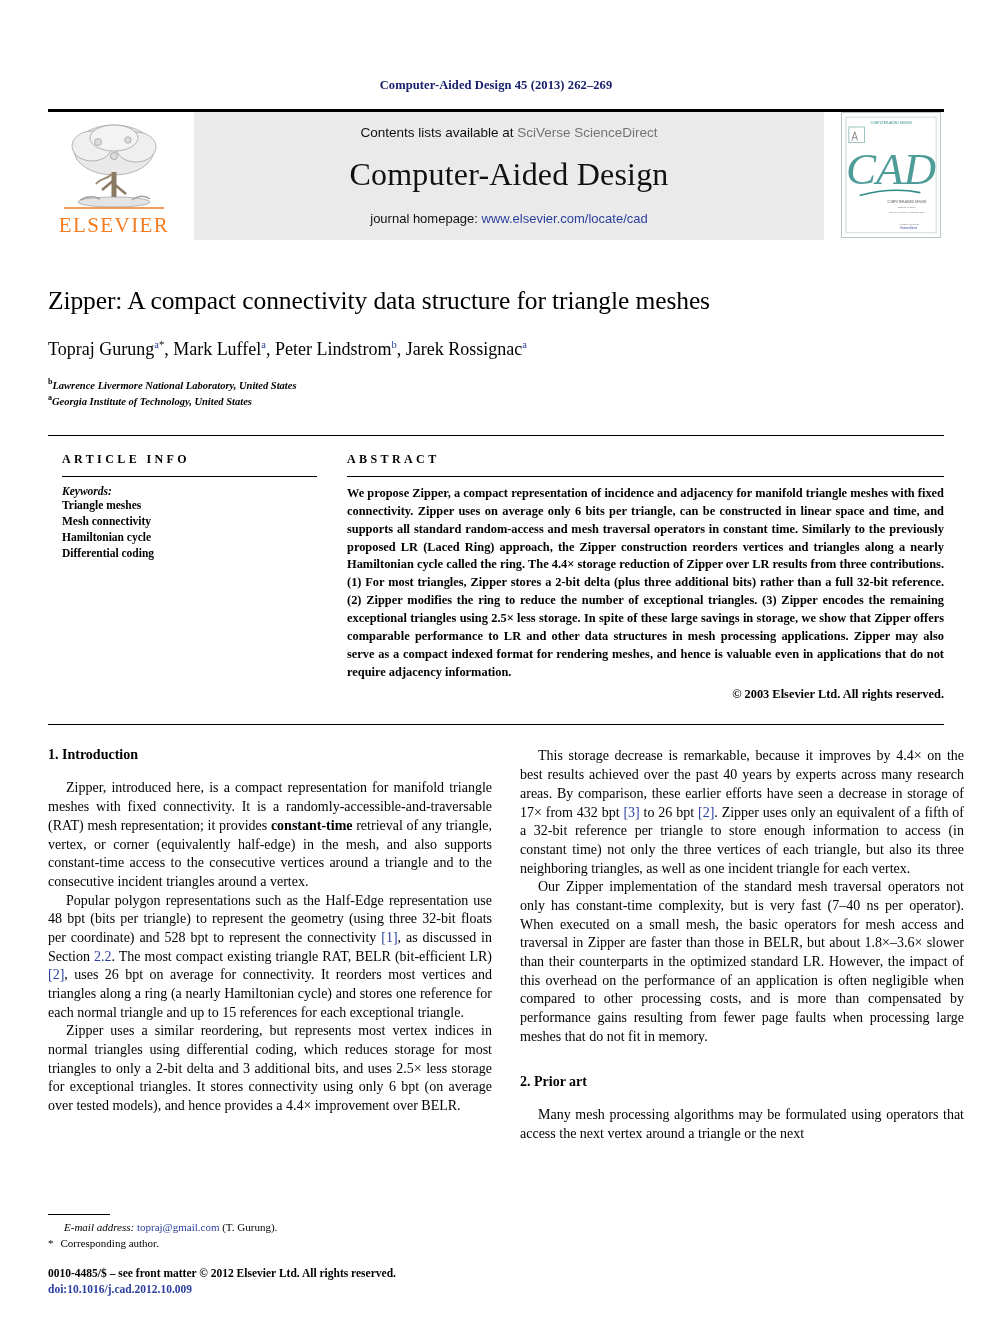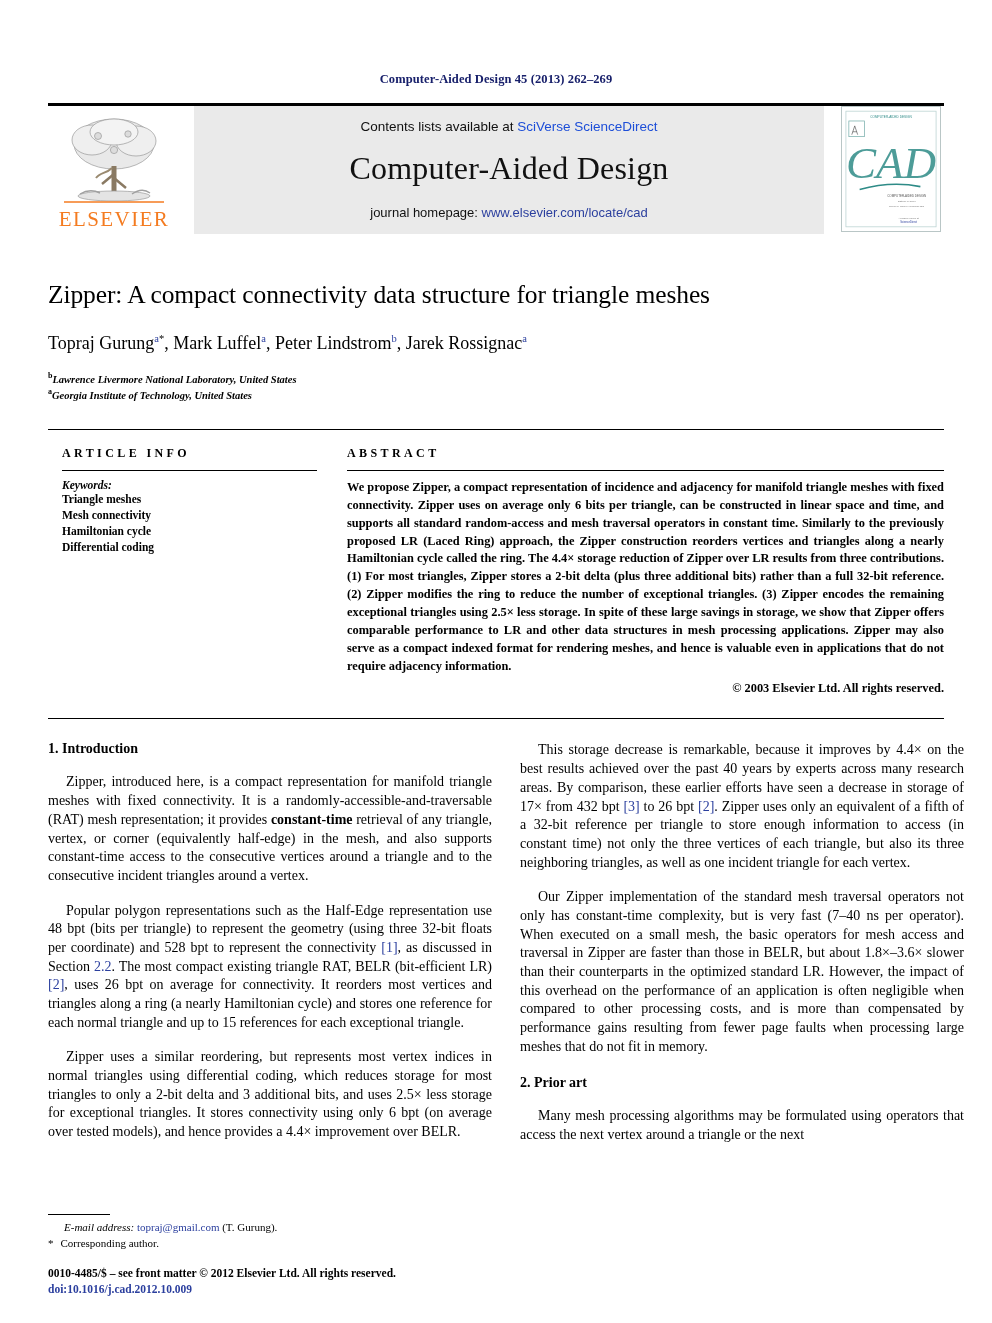--- a/index.html
+++ b/index.html
@@ -6,21 +6,21 @@
   html, body { margin: 0; padding: 0; }
   body {
     width: 992px;
     height: 1323px;
     background: #ffffff;
     font-family: "Liberation Serif", serif;
     color: #000;
     position: relative;
     overflow: hidden;
   }
-  .page { position: relative; width: 992px; height: 1323px; padding: 0 48px; }
+  .page { position: relative; width: 992px; height: 1323px; padding: 6px 48px; }
 
   
   .running-head {
     text-align: center;
     font-family: "Liberation Serif", serif;
     font-weight: bold;
     font-size: 12.5px;
     color: #18206b;
     padding-top: 72px;
     letter-spacing: .1px;
@@ -61,21 +61,21 @@
     justify-content: center;
     margin: 0 14px 0 14px;
     position: relative;
   }
   .contents-line {
     font-family: "Liberation Sans", sans-serif;
     font-size: 13.5px;
     color: #111;
     margin-top: 4px;
   }
-  .contents-line a { color: #1d4ed8; text-decoration: none; }
+  .contents-line a { color: #737373; text-decoration: none; }
   .journal-title {
     font-family: "Liberation Serif", serif;
     font-size: 32px;
     color: #111;
     margin: 16px 0 18px 0;
     letter-spacing: .2px;
   }
   .homepage-line {
     font-family: "Liberation Sans", sans-serif;
     font-size: 13px;
@@ -177,38 +177,38 @@
     gap: 28px;
     align-items: flex-start;
   }
   .bcol { width: 444px; flex: 0 0 444px; }
   h2.sec {
     font-family: "Liberation Serif", serif;
     font-weight: bold;
     font-size: 14px;
     margin: 0 0 16px 0;
   }
-  h2.sec.spaced { margin-top: 19px; }
+  h2.sec.spaced { margin-top: 28px; }
   h3.subsec {
     font-family: "Liberation Serif", serif;
     font-weight: bold;
     font-style: italic;
     font-size: 13px;
     margin: 0 0 14px 0;
   }
   p.para {
     font-family: "Liberation Serif", serif;
     font-size: 14px;
     line-height: 1.335;
     text-align: justify;
     margin: 0;
     text-indent: 18px;
     hyphens: auto;
   }
-  p.para + p.para { margin-top: 16px; }
+  p.para + p.para { margin-top: 0; }
   b.bold { font-weight: bold; }
   a.cite { color: #2b3f9e; text-decoration: none; }
 
   
   .footnote-area {
     position: absolute;
     left: 48px;
     bottom: 26px;
     width: 444px;
   }

